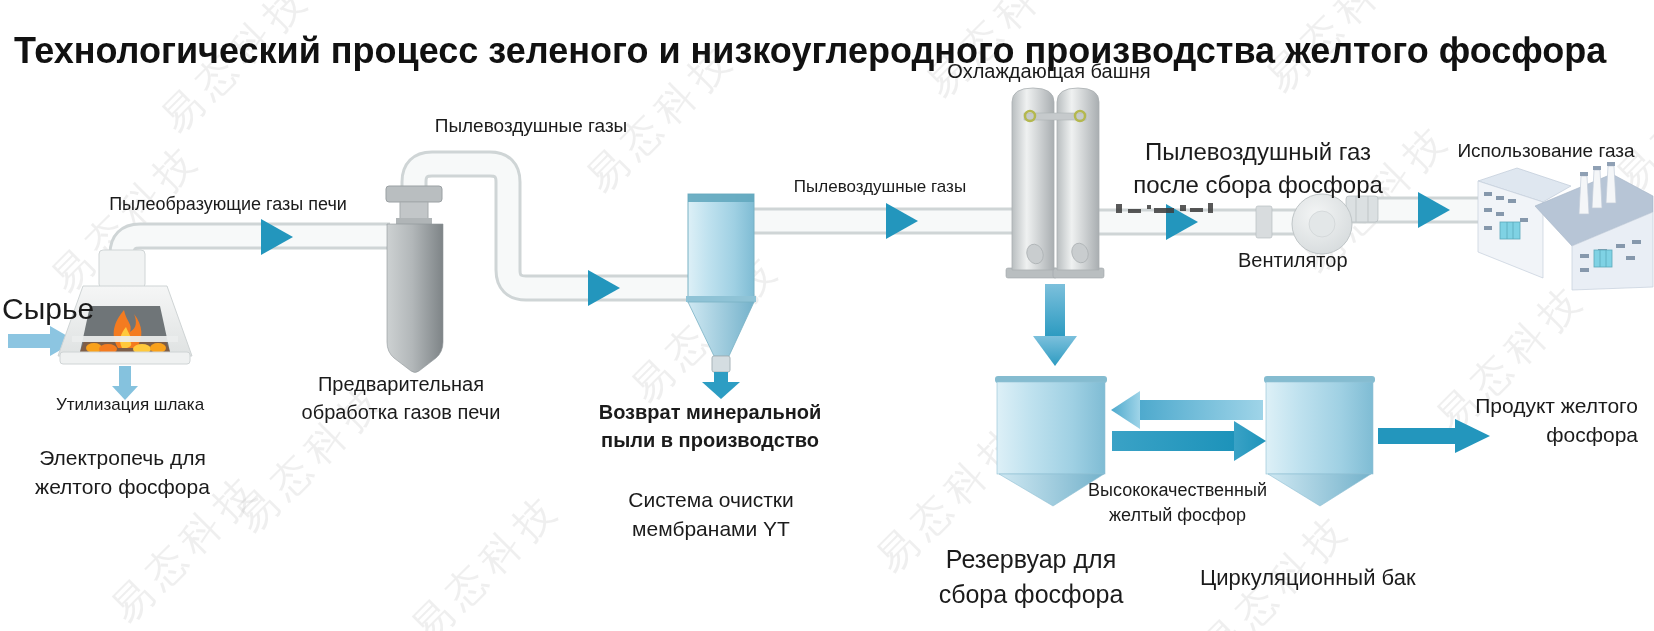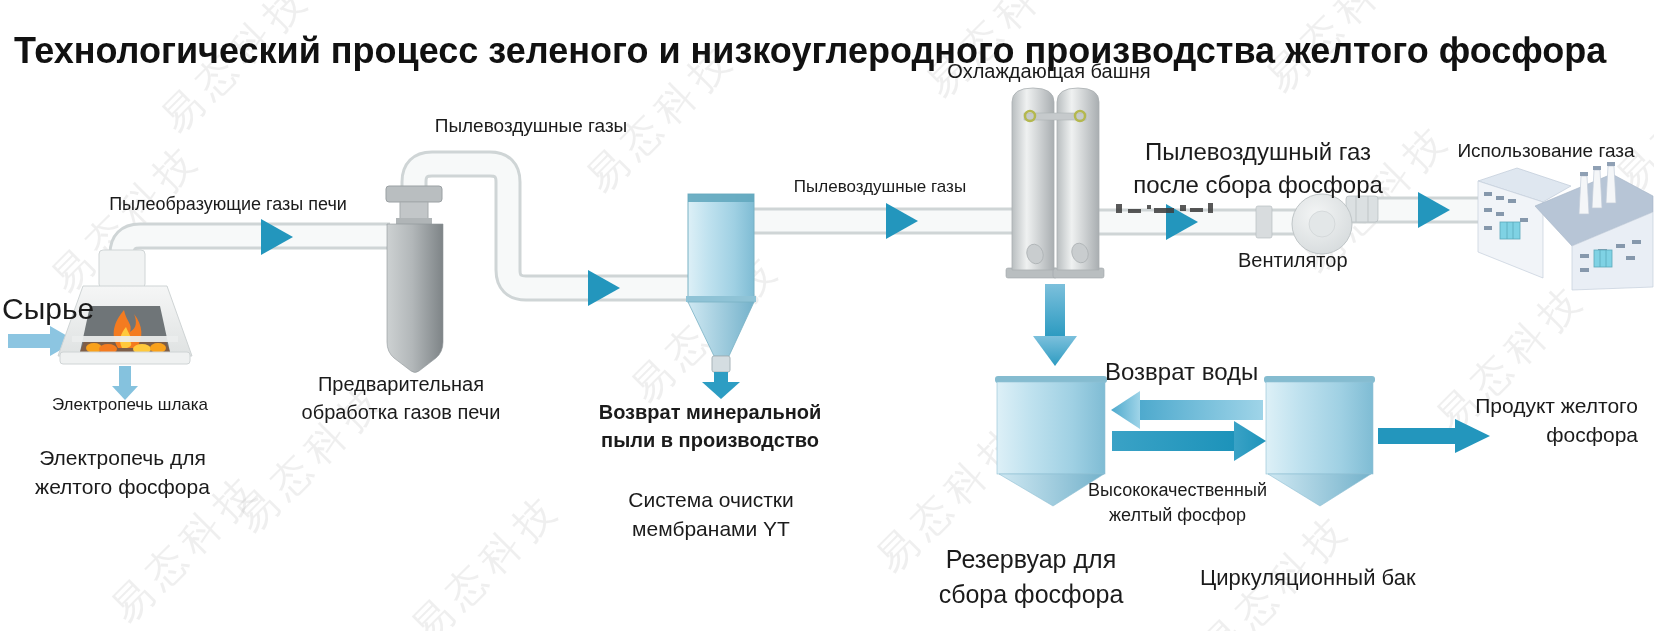--- a/index.html
+++ b/index.html
@@ -247,36 +247,35 @@
       <rect x="1378" y="428" width="77" height="16"></rect>
       <polygon points="1455,419 1490,436 1455,453"></polygon>
     </g>
   </svg>
 
   <div id="page-title">Технологический процесс зеленого и низкоуглеродного производства желтого фосфора</div>
 
   <div class="lbl nowrap" style="left:2px;top:288px;font-size:30px">Сырье</div>
   <div class="lbl center" style="left:92px;top:192px;width:272px;font-size:18px">Пылеобразующие газы печи</div>
   <div class="lbl center" style="left:406px;top:113px;width:250px;font-size:19px">Пылевоздушные газы</div>
-  <div class="lbl center" style="left:37px;top:393px;width:186px;font-size:17px">Электропечь шлака</div>
+  <div class="lbl center" style="left:37px;top:393px;width:186px;font-size:17px">Утилизация шлака</div>
   <div class="lbl center" style="left:10px;top:444px;width:225px;font-size:21px">Электропечь для
 желтого фосфора</div>
   <div class="lbl center" style="left:272px;top:371px;width:258px;font-size:20px">Предварительная
 обработка газов печи</div>
   <div class="lbl center" style="left:585px;top:399px;width:250px;font-size:20px;font-weight:600">Возврат минеральной
 пыли в производство</div>
   <div class="lbl center" style="left:582px;top:486px;width:258px;font-size:21px">Система очистки
 мембранами YT</div>
   <div class="lbl center" style="left:761px;top:175px;width:238px;font-size:17px">Пылевоздушные газы</div>
   <div class="lbl center" style="left:928px;top:58px;width:242px;font-size:20px">Охлаждающая башня</div>
   <div class="lbl center" style="left:1126px;top:135px;width:264px;font-size:24px">Пылевоздушный газ
 после сбора фосфора</div>
   <div class="lbl nowrap" style="left:1238px;top:247px;font-size:20px">Вентилятор</div>
   <div class="lbl center" style="left:1437px;top:138px;width:218px;font-size:19px">Использование газа</div>
-  <div class="lbl nowrap" style="left:1105px;top:355px;font-size:24px">Возврат воды</div>
   <div class="lbl center" style="left:1070px;top:478px;width:215px;font-size:18px">Высококачественный
 желтый фосфор</div>
   <div class="lbl center" style="left:922px;top:542px;width:218px;font-size:25px">Резервуар для
 сбора фосфора</div>
   <div class="lbl nowrap" style="left:1200px;top:563px;font-size:22px">Циркуляционный бак</div>
   <div class="lbl right" style="left:1436px;top:392px;width:202px;font-size:21px">Продукт желтого
 фосфора</div>
 
 </div>
 

